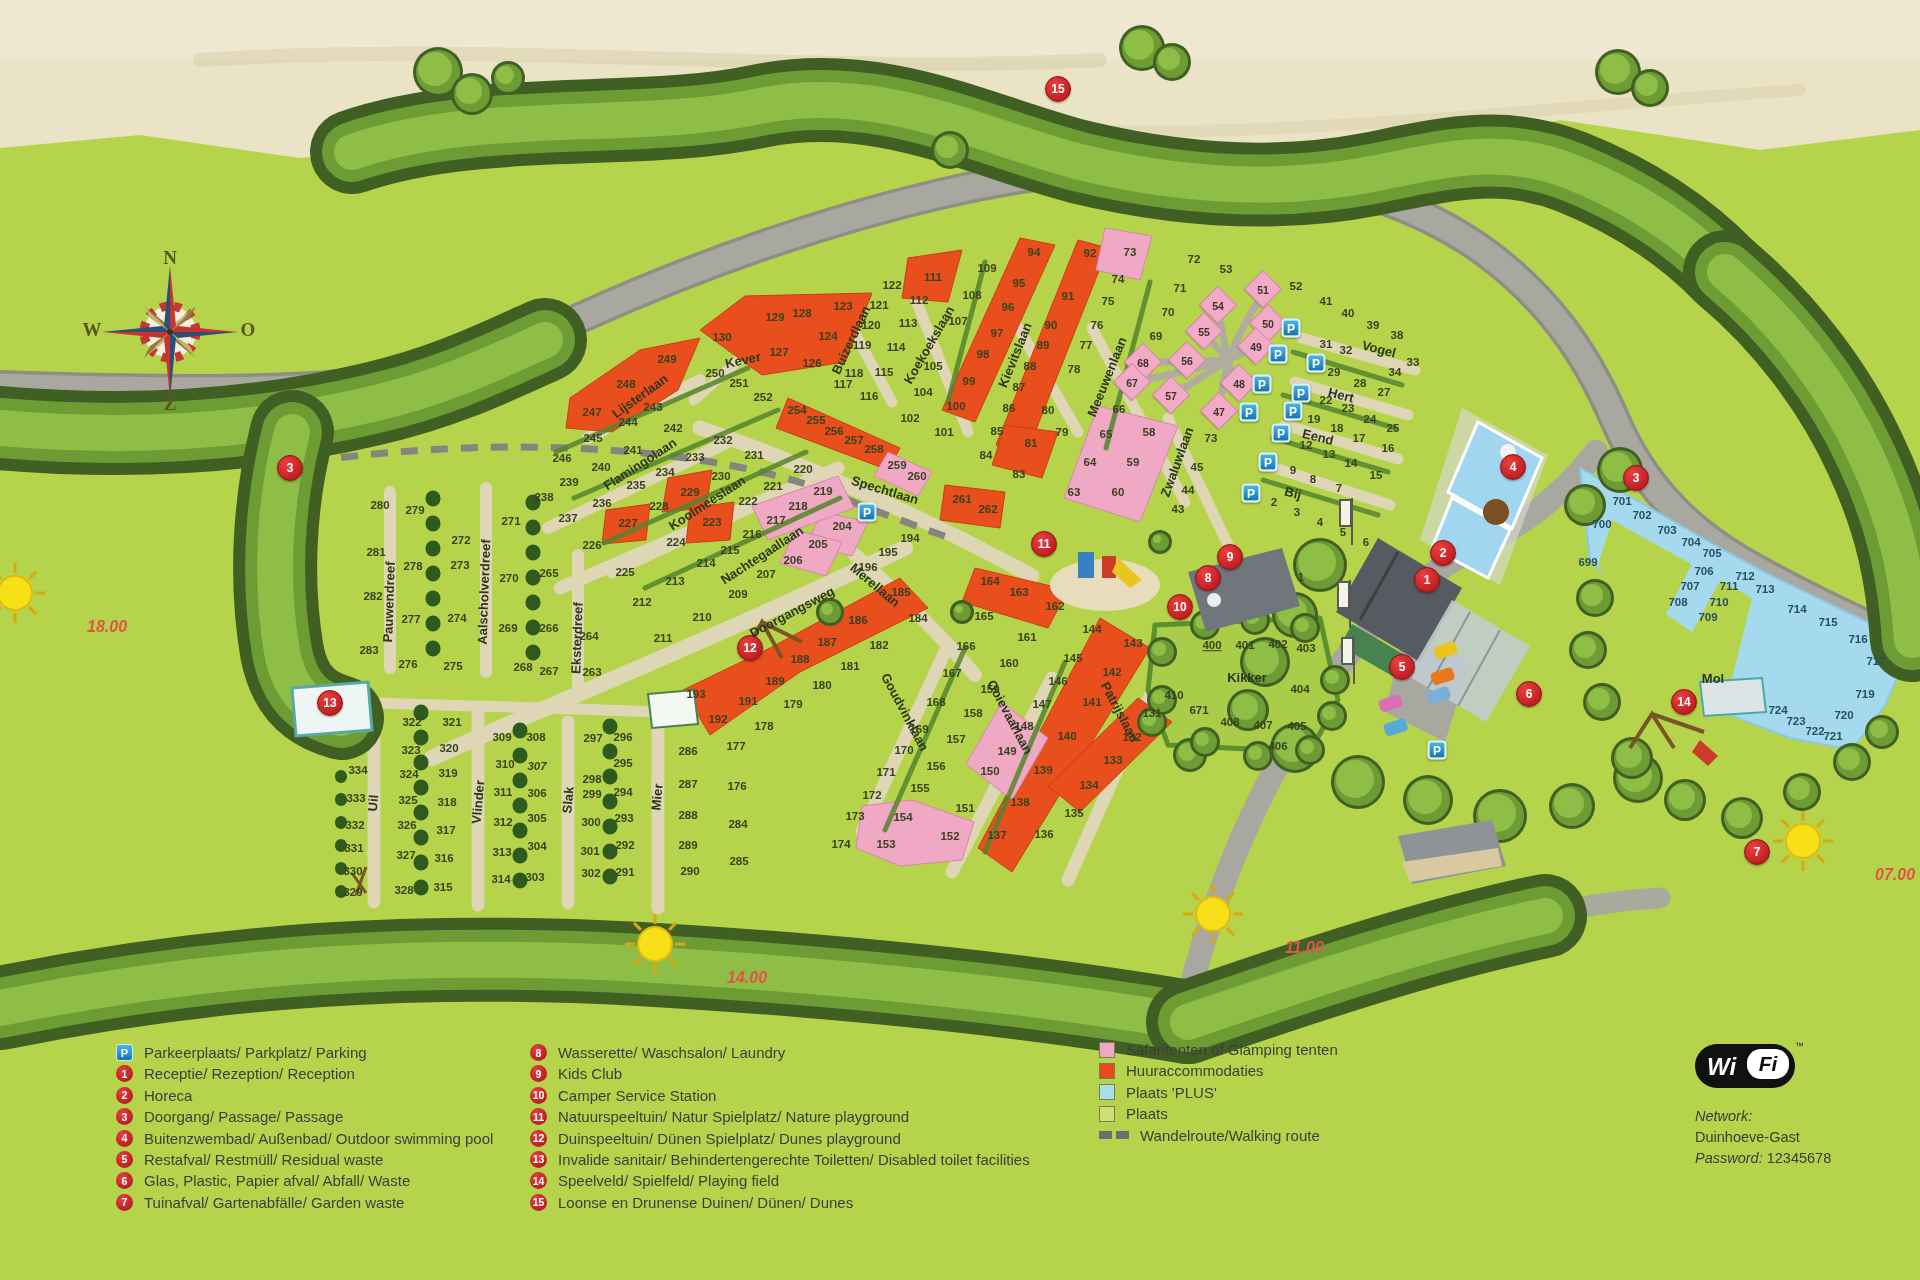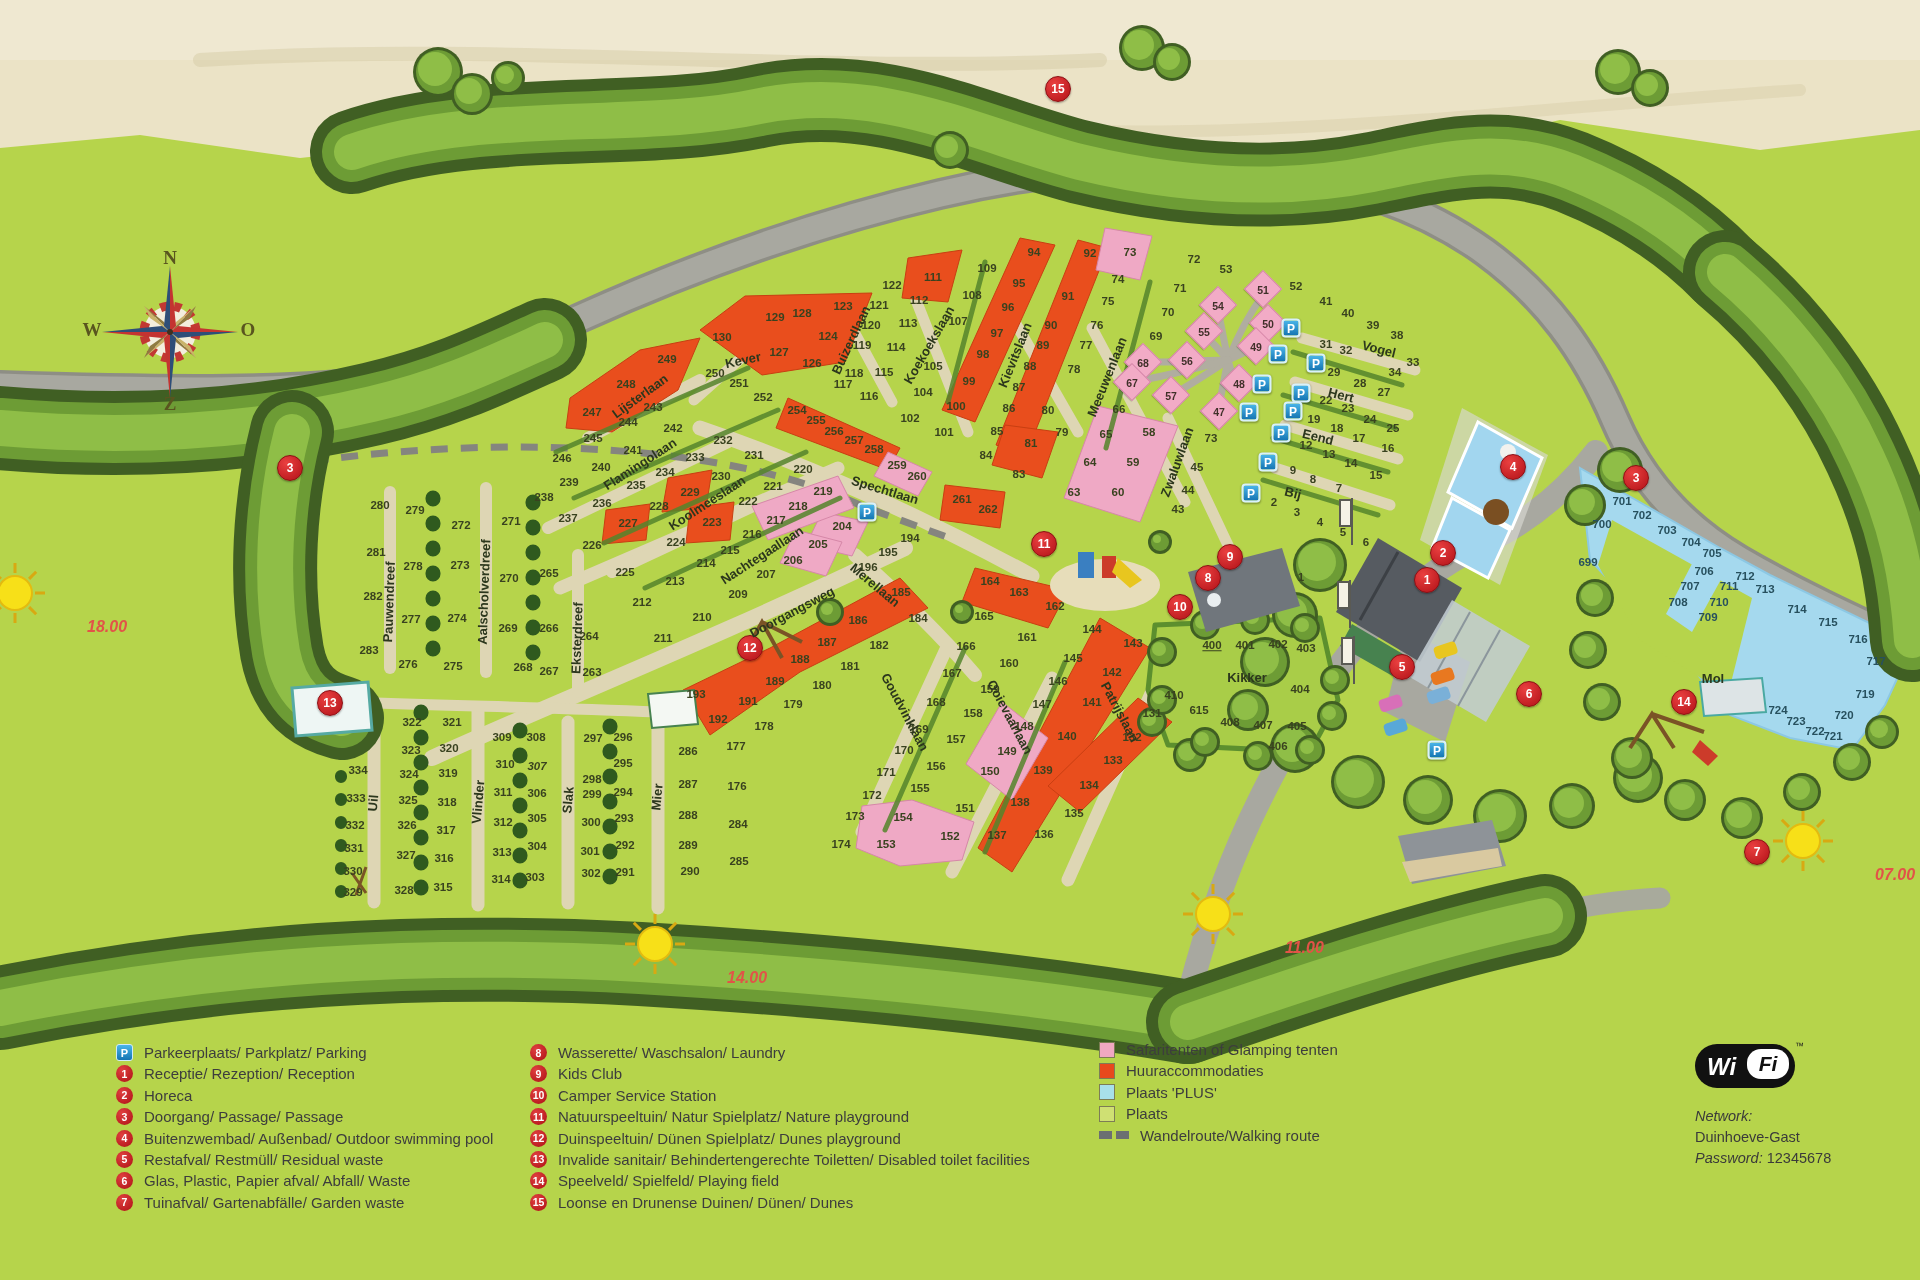--- a/index.html
+++ b/index.html
@@ -555,31 +555,31 @@
       <div class="plot" style="left: 1044px; top: 835px;">136</div>
       <div class="plot" style="left: 1212px; top: 646px; text-decoration: underline;">400</div>
       <div class="plot" style="left: 1245px; top: 646px;">401</div>
       <div class="plot" style="left: 1278px; top: 645px;">402</div>
       <div class="plot" style="left: 1306px; top: 649px;">403</div>
       <div class="plot" style="left: 1300px; top: 690px;">404</div>
       <div class="plot" style="left: 1297px; top: 727px;">405</div>
       <div class="plot" style="left: 1278px; top: 747px;">406</div>
       <div class="plot" style="left: 1263px; top: 726px;">407</div>
       <div class="plot" style="left: 1230px; top: 723px;">408</div>
-      <div class="plot" style="left: 1199px; top: 711px;">615</div>
+      <div class="plot" style="left: 1199px; top: 711px;">671</div>
       <div class="plot" style="left: 1174px; top: 696px;">410</div>
       <div class="plot" style="left: 380px; top: 506px;">280</div>
       <div class="plot" style="left: 376px; top: 553px;">281</div>
       <div class="plot" style="left: 373px; top: 597px;">282</div>
       <div class="plot" style="left: 369px; top: 651px;">283</div>
       <div class="plot" style="left: 415px; top: 511px;">279</div>
       <div class="plot" style="left: 413px; top: 567px;">278</div>
       <div class="plot" style="left: 411px; top: 620px;">277</div>
       <div class="plot" style="left: 408px; top: 665px;">276</div>
-      <div class="plot" style="left: 461px; top: 526px;">272</div>
+      <div class="plot" style="left: 461px; top: 541px;">272</div>
       <div class="plot" style="left: 460px; top: 566px;">273</div>
       <div class="plot" style="left: 457px; top: 619px;">274</div>
       <div class="plot" style="left: 453px; top: 667px;">275</div>
       <div class="plot" style="left: 511px; top: 522px;">271</div>
       <div class="plot" style="left: 509px; top: 579px;">270</div>
       <div class="plot" style="left: 508px; top: 629px;">269</div>
       <div class="plot" style="left: 507px; top: 668px; margin-left: 16px;">268</div>
       <div class="plot" style="left: 549px; top: 574px;">265</div>
       <div class="plot" style="left: 549px; top: 629px;">266</div>
       <div class="plot" style="left: 549px; top: 672px;">267</div>

